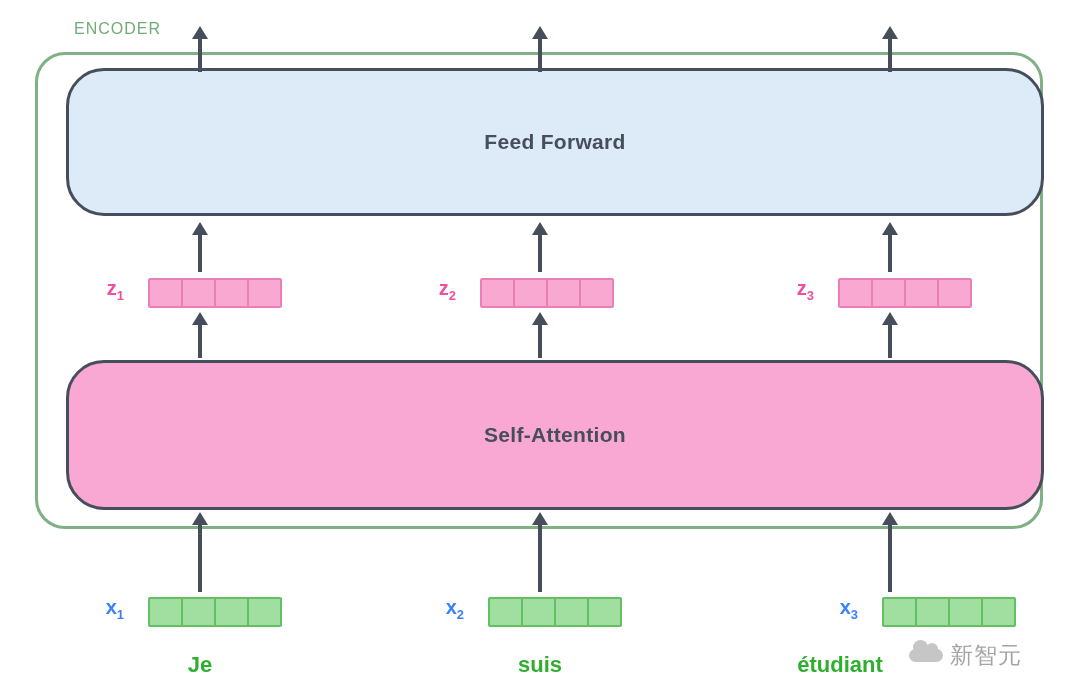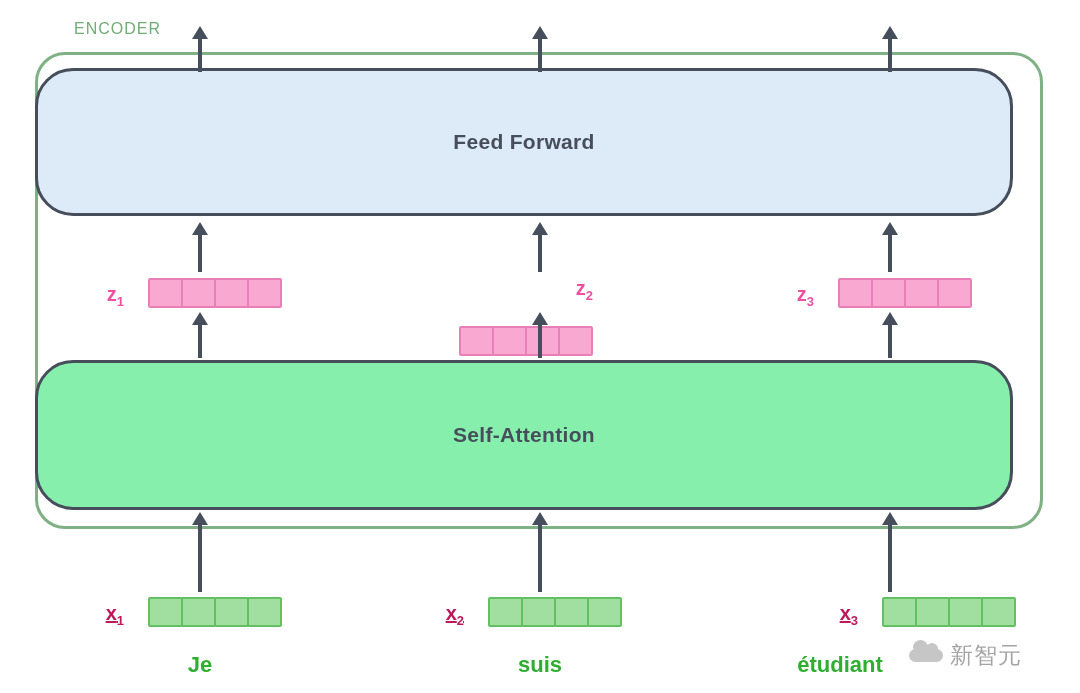--- a/index.html
+++ b/index.html
@@ -27,35 +27,35 @@
     width: 1008px; height: 477px;
     border: 3px solid #7fb184;
     border-radius: 30px;
     box-sizing: border-box;
     background: #ffffff;
   }
 
   
   .block {
     position: absolute;
-    left: 35px;
+    left: 66px;
     width: 978px;
     box-sizing: border-box;
     border: 3px solid #454e5a;
     border-radius: 38px;
     display: flex;
     align-items: center;
     justify-content: center;
     font-size: 21px;
     font-weight: 600;
     color: #454e5a;
     letter-spacing: .3px;
   }
   .ff-box { top: 68px; height: 148px; background: #ddeaf8; }
-  .sa-box { top: 360px; height: 150px; background: #86efac; }
+  .sa-box { top: 360px; height: 150px; background: #f9a8d4; }
 
   
   .arrow {
     position: absolute;
     width: 16px;
     display: flex;
     flex-direction: column;
     align-items: center;
     z-index: 6;
   }
@@ -64,34 +64,34 @@
     border-left: 8px solid transparent;
     border-right: 8px solid transparent;
     border-bottom: 13px solid #454e5a;
   }
   .arrow-shaft { width: 4px; flex: 1; background: #454e5a; }
 
   
   .vec-row {
     position: absolute;
     display: flex;
-    align-items: flex-end;
+    align-items: flex-start;
     gap: 24px;
     z-index: 4;
   }
   .vec-label {
     font-size: 20px;
     font-weight: bold;
     width: 26px;
     text-align: right;
     line-height: 1;
   }
   .vec-label sub { font-size: 13px; }
   .z-label { color: #ee4fa0; }
-  .x-label { color: #be185d; text-decoration: underline; }
+  .x-label { color: #3b82f6; }
   .vector { display: flex; border: 2px solid; border-radius: 2px; }
   .cell { width: 31px; height: 26px; border-left: 2px solid; }
   .cell:first-child { border-left: none; }
   .z-vector { border-color: #e97fb7; }
   .z-vector .cell { background: #f9a9d1; border-left-color: #e97fb7; }
   .x-vector { border-color: #62bf62; }
   .x-vector .cell { background: #a1dfa0; border-left-color: #62bf62; }
 
   
   .word {
@@ -181,21 +181,21 @@
 
   <div class="vec-row" style="left:98px; top:278px;">
     <span class="vec-label z-label"><span>z</span><sub>1</sub></span>
     <div class="vector z-vector">
       <div class="cell"></div>
       <div class="cell"></div>
       <div class="cell"></div>
       <div class="cell"></div>
     </div>
   </div>
-  <div class="vec-row" style="left:459px; top:278px;flex-direction:column;">
+  <div class="vec-row" style="left:430px; top:278px;">
     <span class="vec-label z-label"><span>z</span><sub>2</sub></span>
     <div class="vector z-vector">
       <div class="cell"></div>
       <div class="cell"></div>
       <div class="cell"></div>
       <div class="cell"></div>
     </div>
   </div>
   <div class="vec-row" style="left:788px; top:278px;">
     <span class="vec-label z-label"><span>z</span><sub>3</sub></span>

